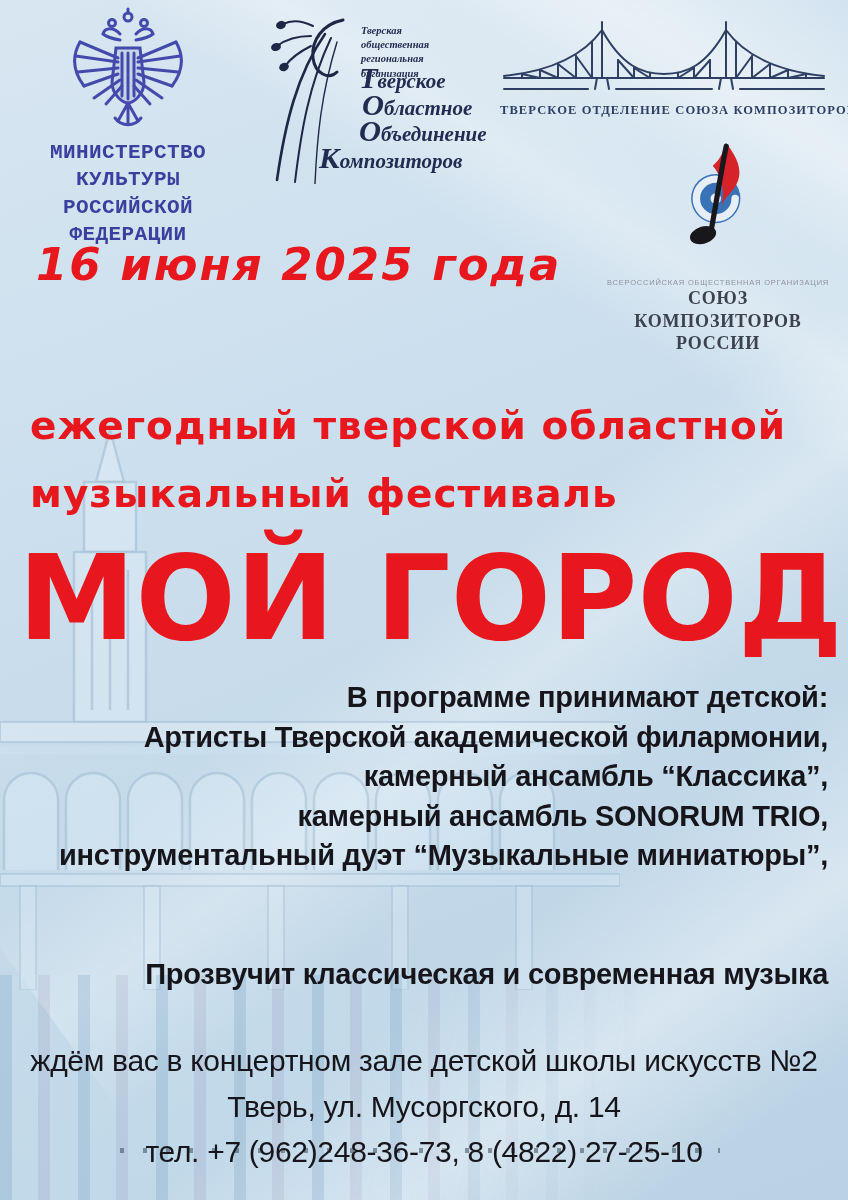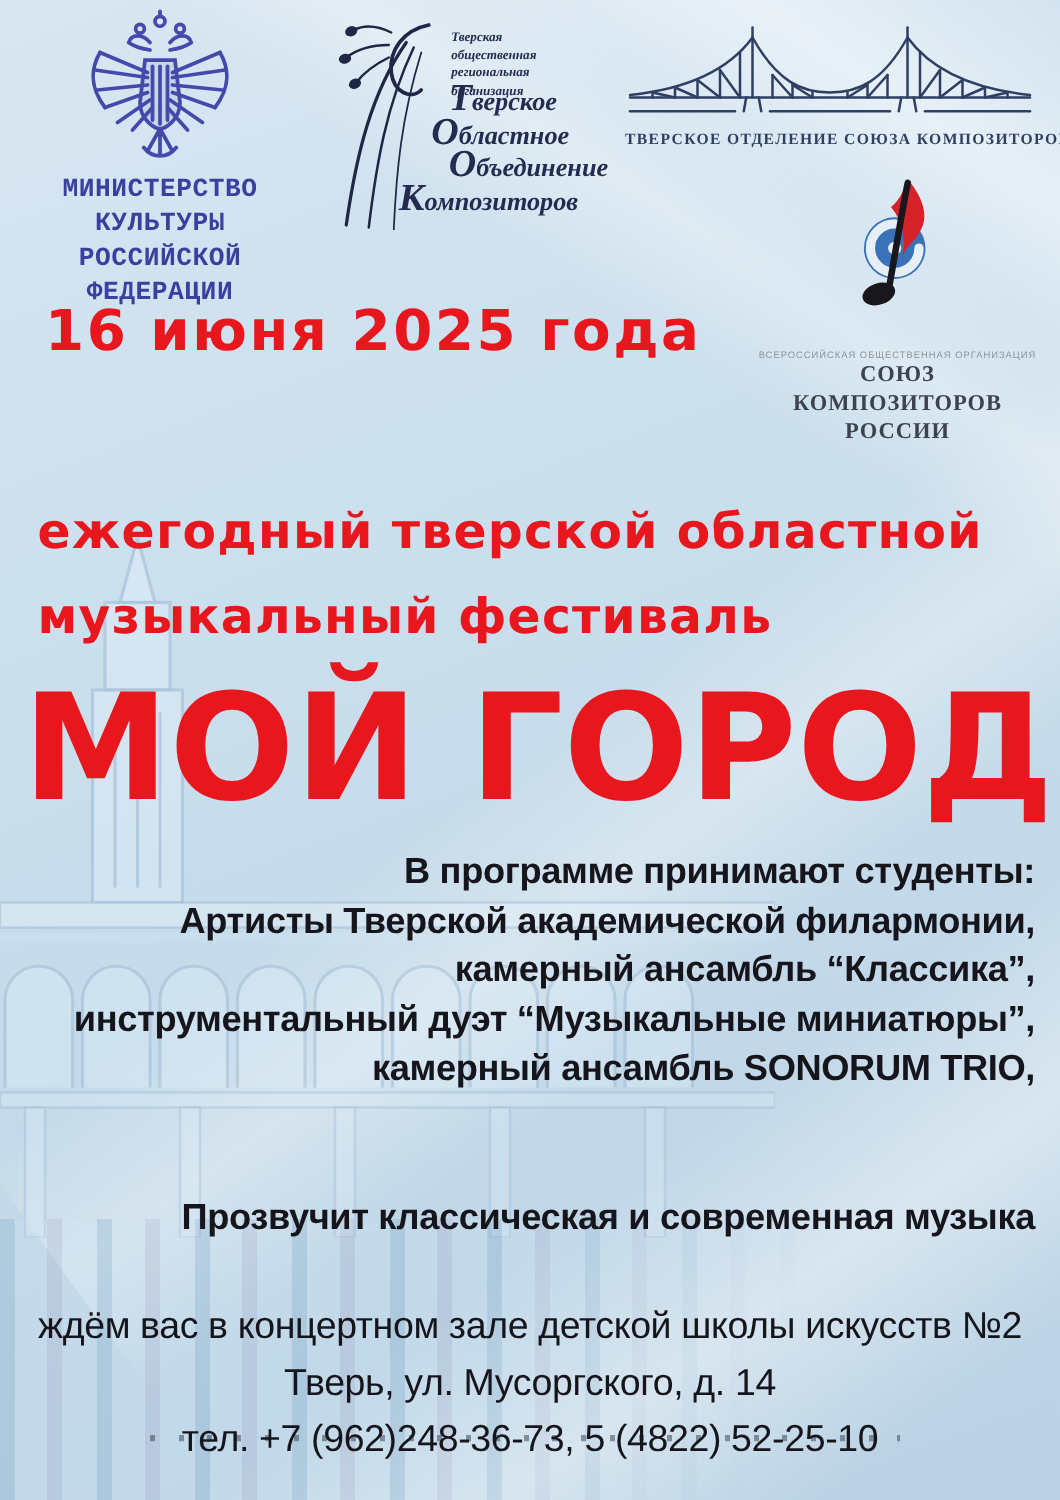--- a/index.html
+++ b/index.html
@@ -34,31 +34,31 @@
   
   .ministry{position:absolute;left:18px;top:6px;width:220px;text-align:center;}
   .ministry svg{display:block;margin:0 auto;}
   .ministry-caption{margin-top:5px;font-family:Liberation Mono, monospace;font-size:21px;
     letter-spacing:.4px;color:#3b3f9e;line-height:1.3;font-weight:600;}
   .too{position:absolute;left:267px;top:8px;width:230px;height:180px;color:#232c50;}
   .too svg{position:absolute;left:0;top:4px;}
   .too-org{position:absolute;left:94px;top:16px;font:italic 700 10.5px "Liberation Serif",serif;line-height:1.35;}
   .too-name{position:absolute;left:78px;top:58px;font:italic 700 21px "Liberation Serif",serif;line-height:1.08;}
   .too-name div::first-letter{font-size:1.45em;line-height:.8;}
-  .too-l1{margin-left:14px;}.too-l2{margin-left:0;}.too-l3{margin-left:14px;}.too-l4{margin-left:-26px;}
+  .too-l1{margin-left:14px;}.too-l2{margin-left:17px;}.too-l3{margin-left:14px;}.too-l4{margin-left:-26px;}
   .bridge{position:absolute;left:500px;top:16px;width:328px;text-align:center;}
   .bridge-caption{margin-top:3px;font-family:"Liberation Serif",serif;font-weight:600;
     font-size:12.5px;letter-spacing:1.1px;color:#2e3f63;white-space:nowrap;}
   .union{position:absolute;left:602px;top:140px;width:232px;text-align:center;}
   .union-small{margin-top:2px;font-size:7.5px;letter-spacing:.8px;color:#8d939c;}
   .union-title{font-family:"Liberation Serif",serif;font-weight:700;font-size:18px;
     letter-spacing:.8px;color:#3c434f;line-height:1.25;}
   
   .red-big{position:absolute;color:#e8161d;font-family:"DejaVu Sans",sans-serif;font-weight:bold;}
-  .date-block{left:36px;top:230px;font-size:45px;letter-spacing:2px;line-height:70px;}
+  .date-block{left:36px;top:230px;font-size:45px;letter-spacing:2px;line-height:70px;font-style:italic;}
   .festival-block{left:30px;top:392px;font-size:39px;letter-spacing:1px;line-height:68px;}
   .main-title{left:18px;top:538px;width:816px;font-size:118px;line-height:1.02;white-space:nowrap;}
   
   .program{position:absolute;right:20px;top:678px;width:828px;text-align:right;
     font-size:29px;font-weight:700;letter-spacing:-.3px;color:#15151b;line-height:39.5px;}
   .music-note{position:absolute;right:20px;top:958px;width:828px;text-align:right;
     font-size:29px;font-weight:700;letter-spacing:-.3px;color:#15151b;}
   .venue{position:absolute;left:0;top:1038px;width:848px;text-align:center;
     font-size:30px;font-weight:400;letter-spacing:-.3px;color:#15151b;line-height:45.5px;}
 </style>
@@ -244,28 +244,28 @@
   </div>
 
   <div class="red-big festival-block">
     <div>ежегодный тверской областной</div>
     <div>музыкальный фестиваль</div>
   </div>
 
   <div class="red-big main-title">МОЙ ГОРОД</div>
 
   <div class="program">
-    <div>В программе принимают студенты:</div>
+    <div>В программе принимают детской:</div>
     <div>Артисты Тверской академической филармонии,</div>
     <div>камерный ансамбль “Классика”,</div>
+    <div>камерный ансамбль SONORUM TRIO,</div>
     <div>инструментальный дуэт “Музыкальные миниатюры”,</div>
-    <div>камерный ансамбль SONORUM TRIO,</div>
   </div>
 
   <div class="music-note">Прозвучит классическая и современная музыка</div>
 
   <div class="venue">
     <div>ждём вас в концертном зале детской школы искусств №2</div>
     <div>Тверь, ул. Мусоргского, д. 14</div>
-    <div>тел. +7 (962)248-36-73, 5 (4822) 52-25-10</div>
+    <div>тел. +7 (962)248-36-73, 8 (4822) 27-25-10</div>
   </div>
 
 </div>
 
 </body></html>

